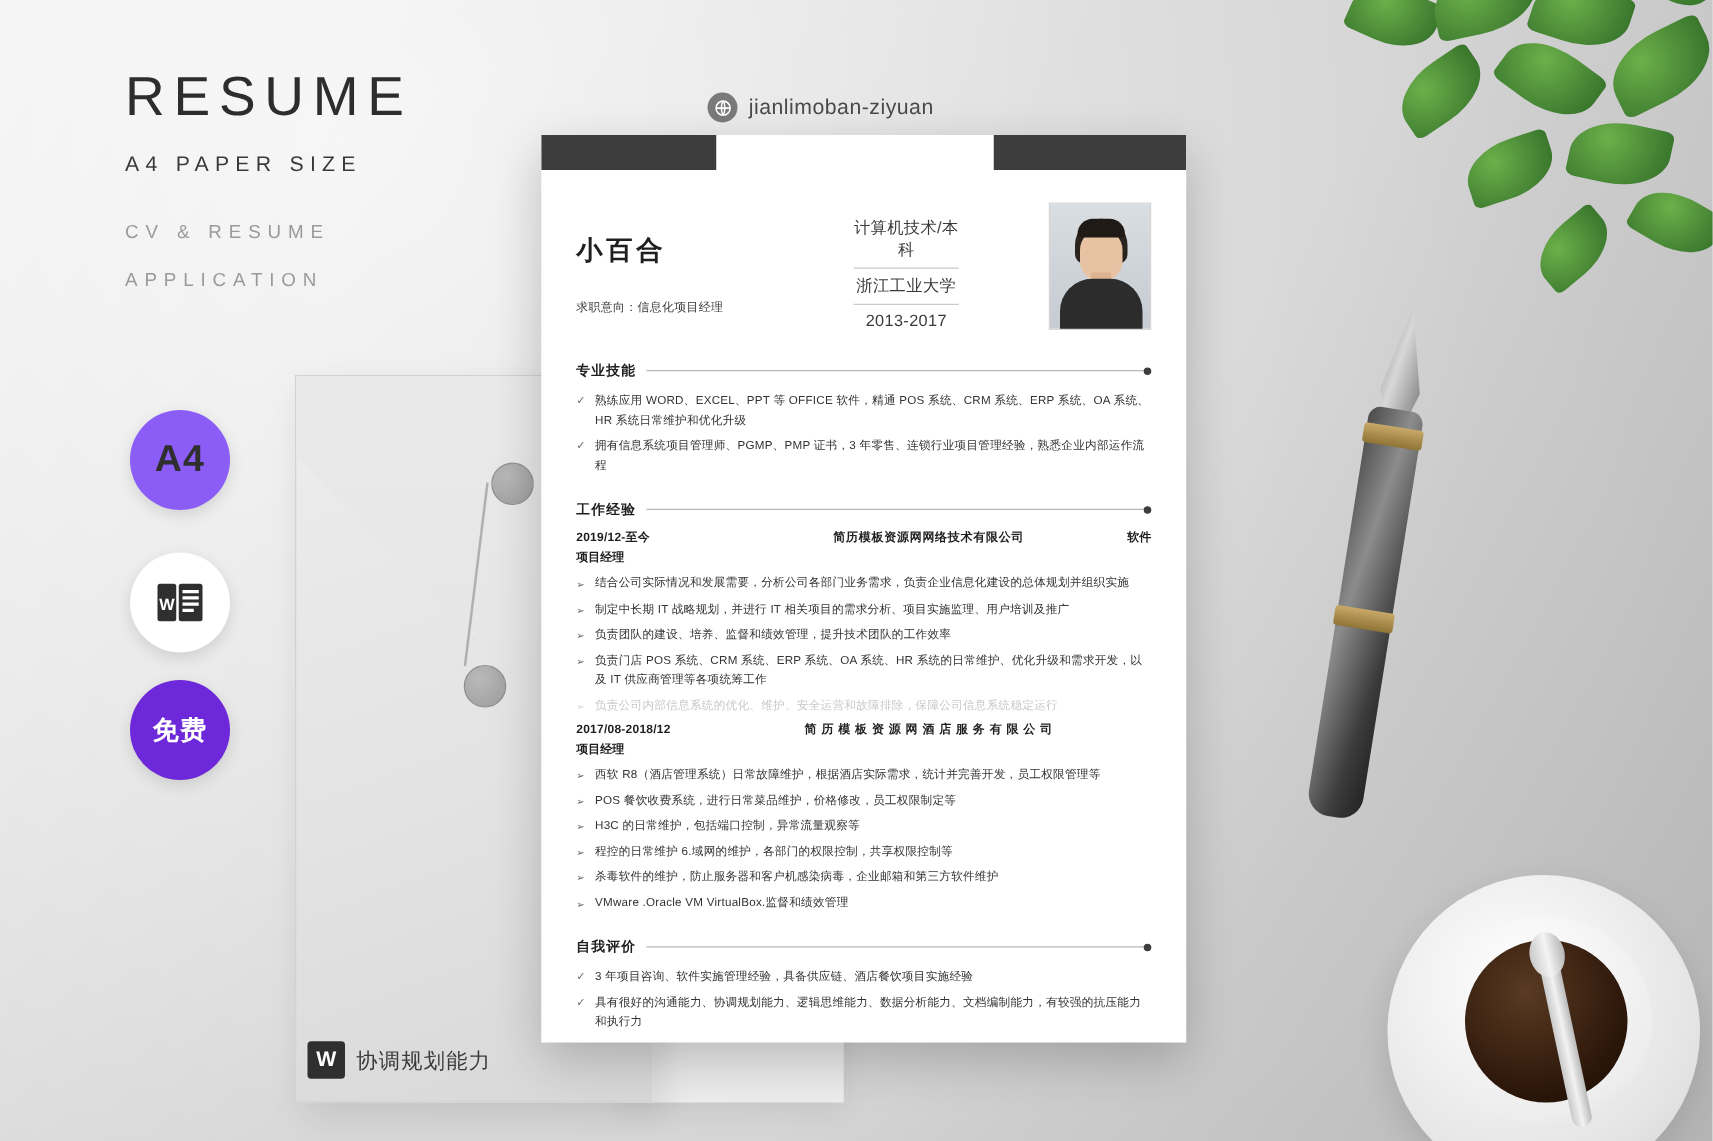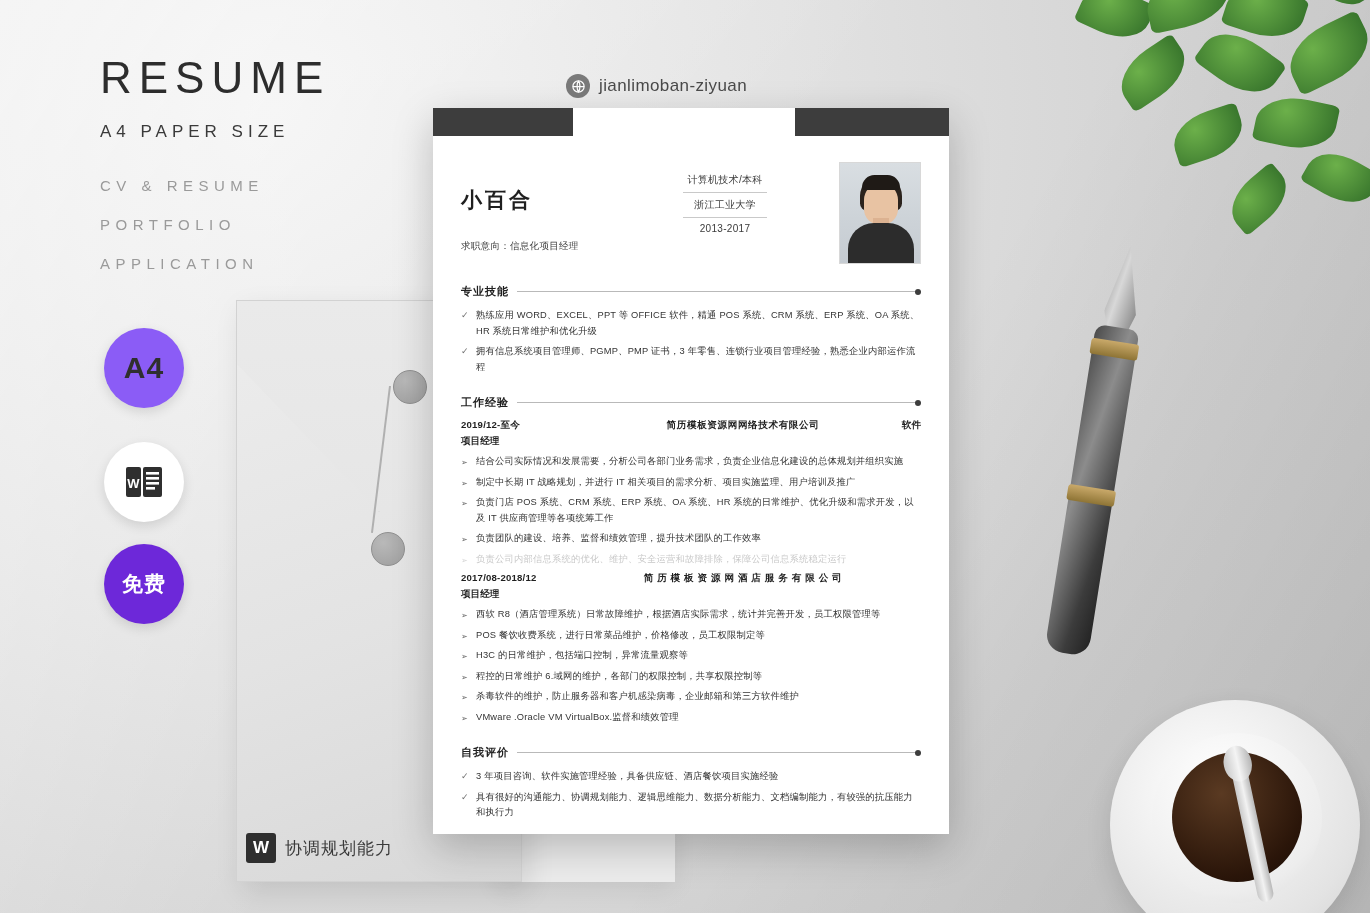--- a/index.html
+++ b/index.html
@@ -151,21 +151,21 @@
   }
   .page-inner { padding:24px 28px 0 28px; }
 
   
   .res-head { display:flex; align-items:flex-start; }
   .rh-left { width:150px; padding-top:26px; }
   .rh-name { font-size:21px; font-weight:700; color:#1f1f1f; letter-spacing:3px; }
   .rh-intent { margin-top:26px; font-size:9.5px; color:#3a3a3a; letter-spacing:.3px; }
   .rh-mid { flex:1; padding-top:8px; }
   .rh-line {
-    font-size:10px; color:#3a3a3a; text-align:center; padding:5px 0;
+    font-size:13px; color:#3a3a3a; text-align:center; padding:5px 0;
     border-bottom:1px solid #c9c9c9; width:84px; margin:0 auto; letter-spacing:.3px;
   }
   .rh-line:last-child { border-bottom:none; }
   .photo {
     width:82px; height:102px; margin-top:2px; border:1px solid #d8d8d8;
     background:linear-gradient(180deg,#d9dee2 0%,#cdd3d8 55%,#c6ccd2 100%);
     position:relative; overflow:hidden;
   }
   .ph-hair { position:absolute; left:20px; top:12px; width:42px; height:36px; border-radius:22px 22px 8px 8px; background:#2b231d; }
   .ph-face { position:absolute; left:24px; top:20px; width:34px; height:42px; border-radius:17px 17px 16px 16px; background:#e8c3a3; }
@@ -237,21 +237,20 @@
 <div class="saucer"></div>
 <div class="cup"></div>
 <div class="coffee"></div>
 <div class="spoon"></div>
 
 <div class="headline">
   <div class="h-resume">RESUME</div>
   <div class="h-a4">A4 PAPER SIZE</div>
   <div class="h-sub">
     <div>CV &amp; RESUME</div>
-    <div>PORTFOLIO</div>
     <div>APPLICATION</div>
   </div>
 </div>
 
 <div class="badge a4">
   <span>A4</span>
 </div>
 <div class="badge word">
   <svg class="wicon" viewBox="0 0 40 40">
     <rect x="2" y="5" width="15" height="30" rx="2" fill="#2f2f2f"></rect>
@@ -331,22 +330,22 @@
         <div>
           <div class="job-row">
             <div class="job-date">2019/12-至今</div>
             <div class="job-comp">简历模板资源网网络技术有限公司</div>
             <div class="job-tag">软件</div>
           </div>
           <div class="job-role">项目经理</div>
           <ul class="bul arrow">
             <li>结合公司实际情况和发展需要，分析公司各部门业务需求，负责企业信息化建设的总体规划并组织实施</li>
             <li>制定中长期 IT 战略规划，并进行 IT 相关项目的需求分析、项目实施监理、用户培训及推广</li>
+            <li>负责团队的建设、培养、监督和绩效管理，提升技术团队的工作效率</li>
             <li>负责门店 POS 系统、CRM 系统、ERP 系统、OA 系统、HR 系统的日常维护、优化升级和需求开发，以及 IT 供应商管理等各项统筹工作</li>
-            <li>负责团队的建设、培养、监督和绩效管理，提升技术团队的工作效率</li>
             <li class="fade-line">负责公司内部信息系统的优化、维护、安全运营和故障排除，保障公司信息系统稳定运行</li>
           </ul>
         </div>
 
         <div style="margin-top:4px">
           <div class="job-row">
             <div class="job-date">2017/08-2018/12</div>
             <div class="job-comp">简 历 模 板 资 源 网 酒 店 服 务 有 限 公 司</div>
             <div class="job-tag"></div>
           </div>

